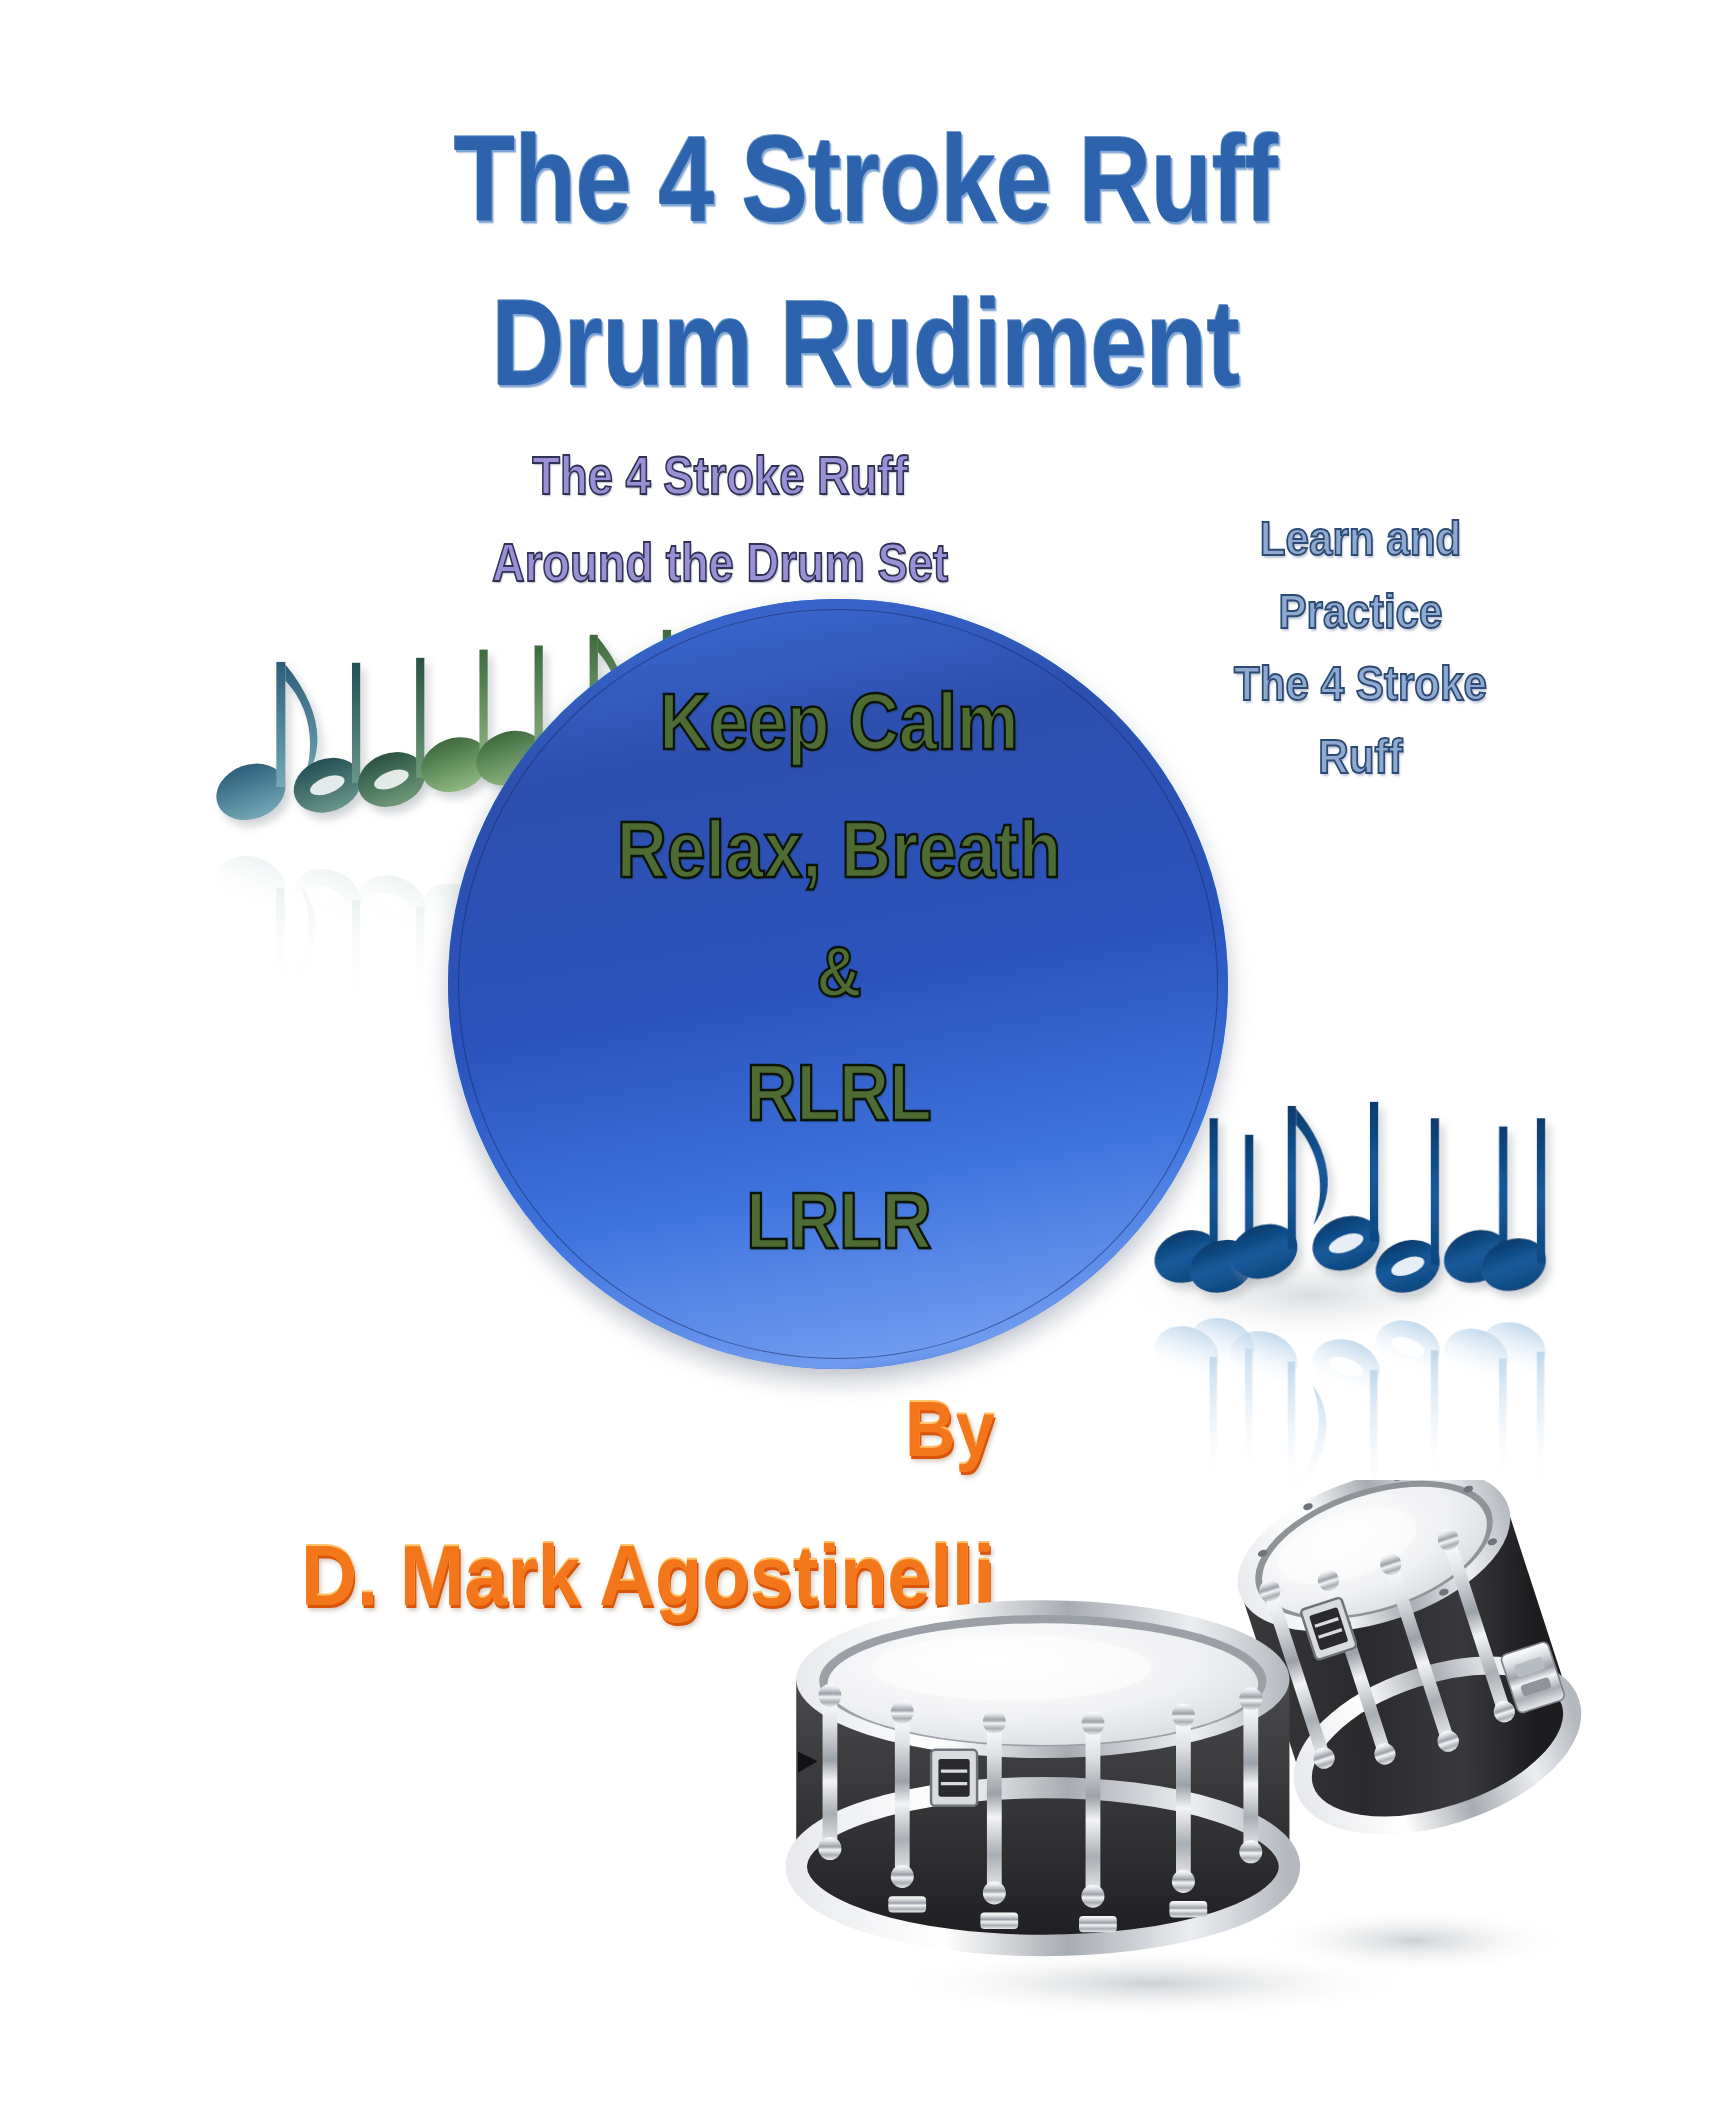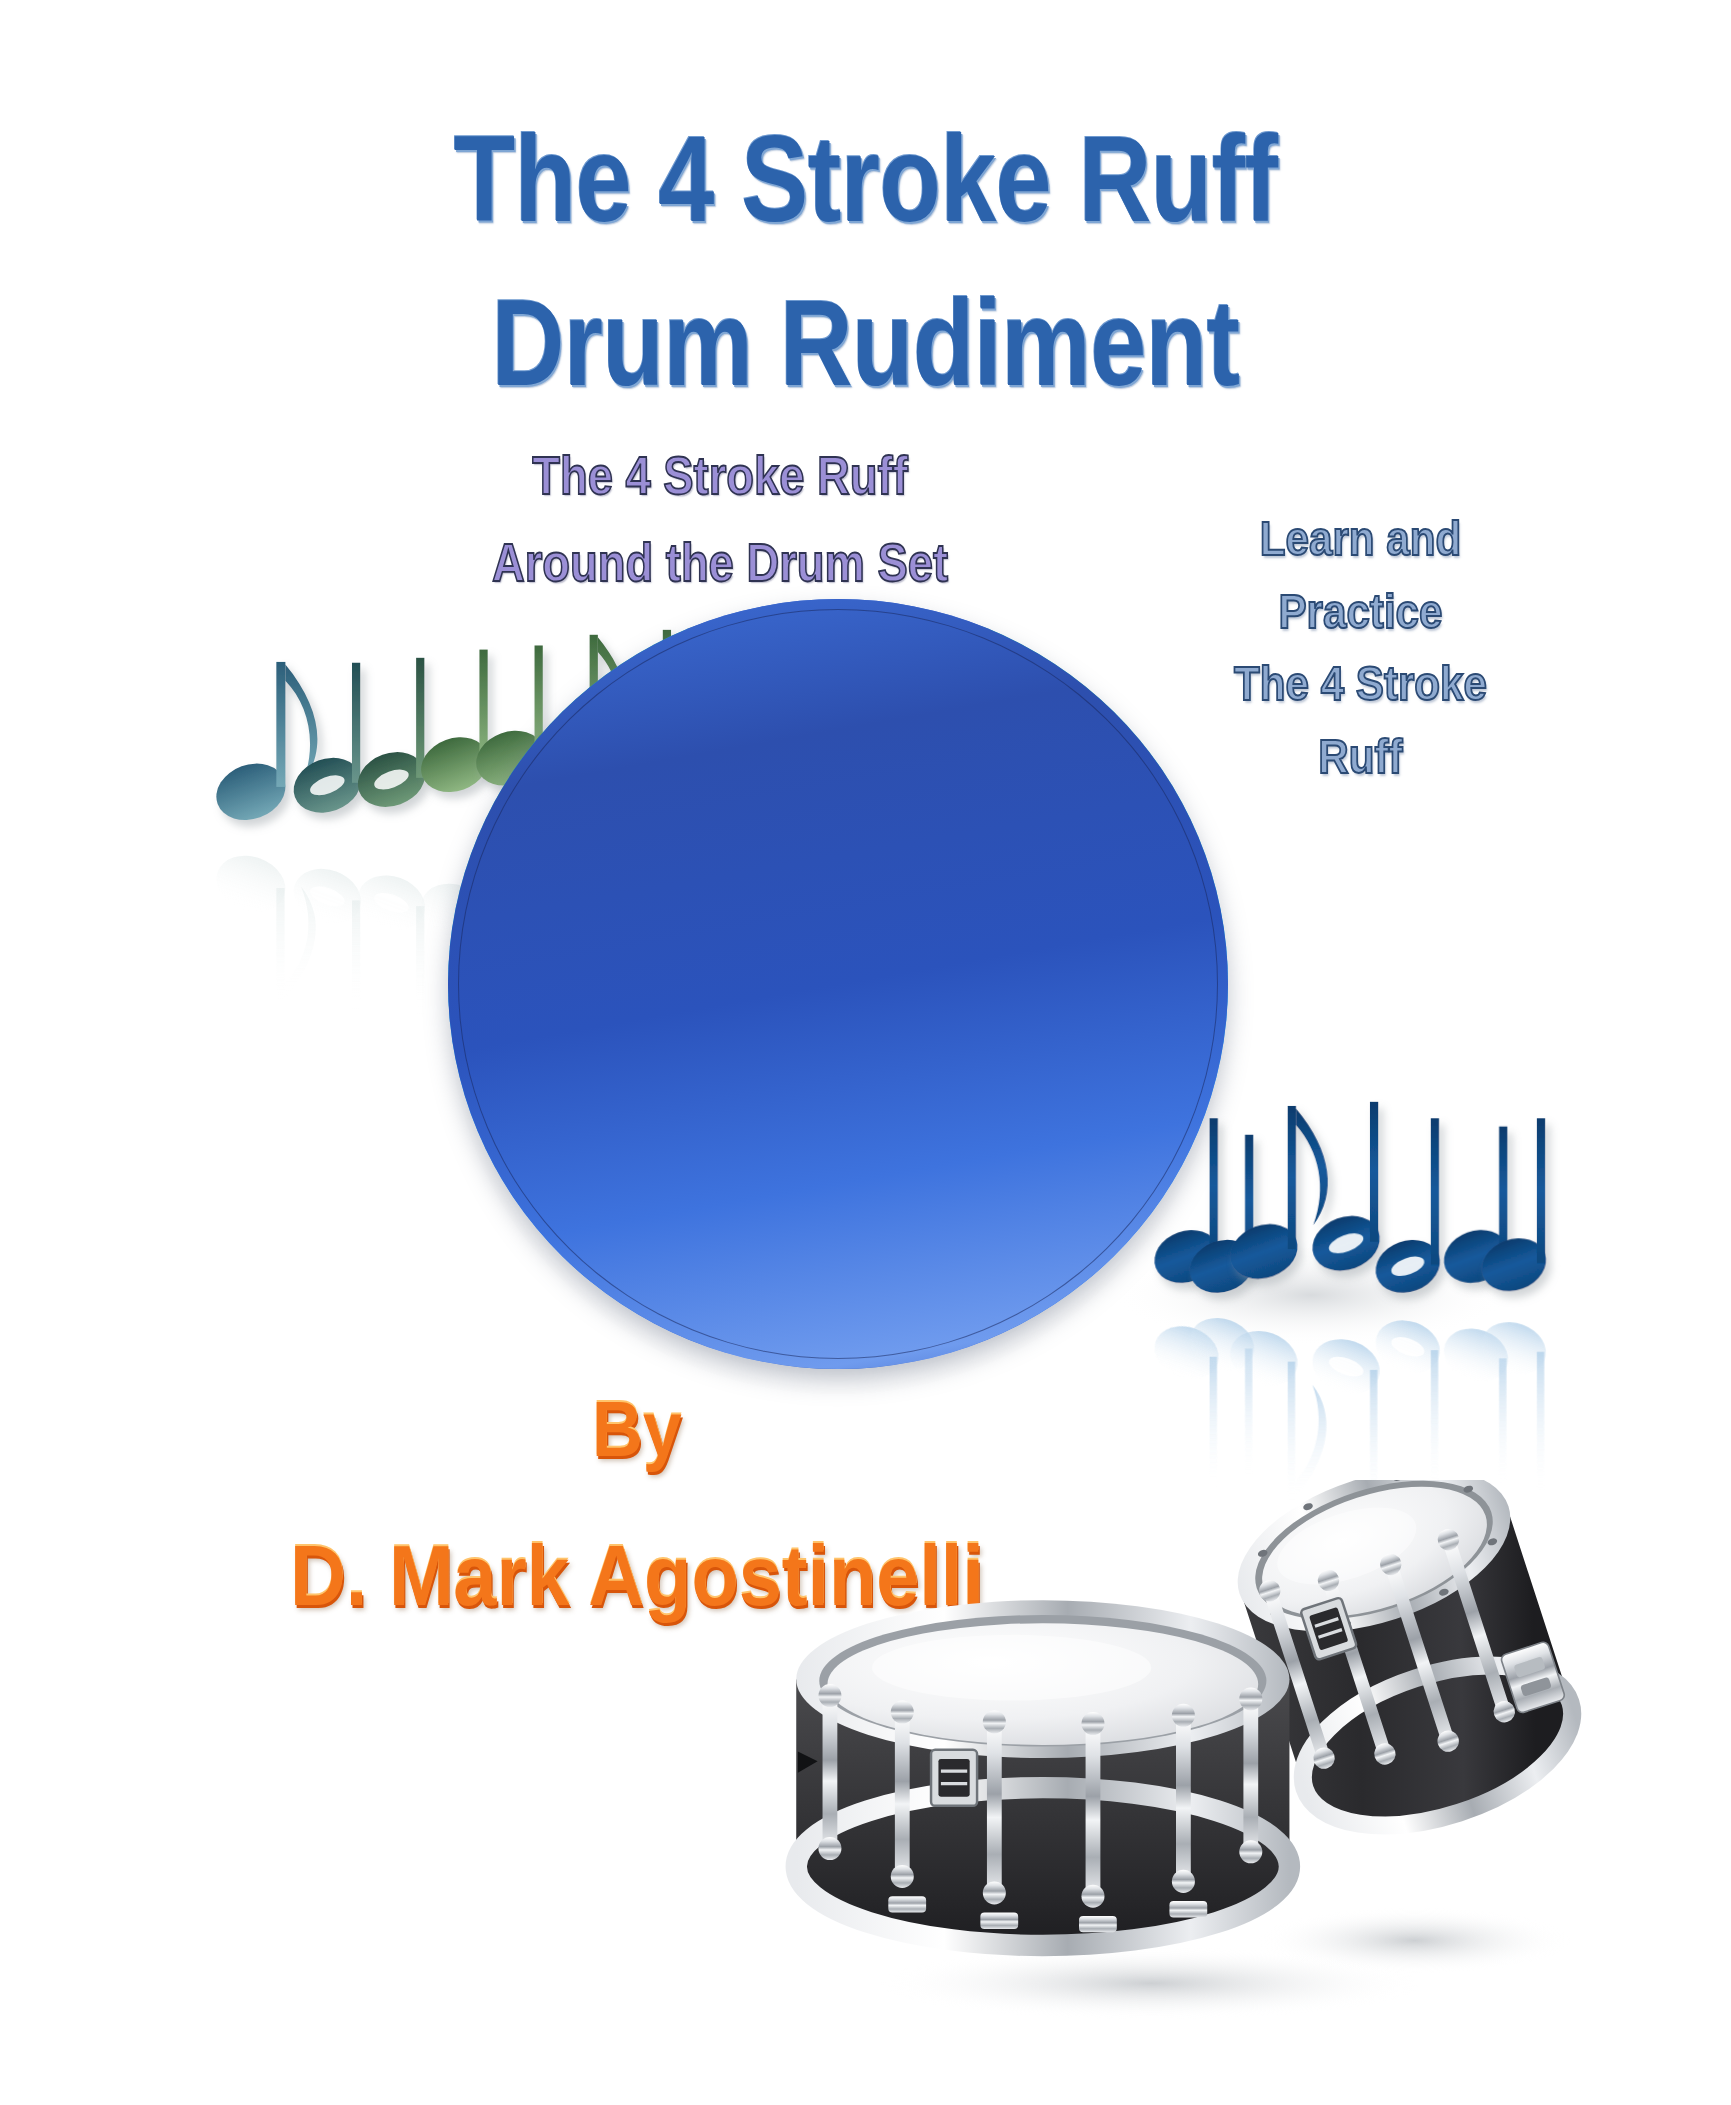--- a/index.html
+++ b/index.html
@@ -167,23 +167,22 @@
     white-space: nowrap;
   }
   .circle-line.sym { font-size: 71px; }
 
   
   .author-block {
     position: absolute;
     left: 255px;
     top: 1390px;
     width: 822px;
-    text-align: center;
+    text-align: right;
     pointer-events: none;
-    margin-left: 12px;
   }
   .author-by {
     font-family: "Liberation Sans", sans-serif;
     font-weight: bold;
     font-size: 78px;
     line-height: 1.0;
     color: #F4761A;
     transform: scaleX(0.9);
     transform-origin: left center;
     text-shadow:
@@ -300,20 +299,27 @@
       <rect x="506" y="1102" width="10" height="132" fill="url(#nLref)"></rect>
       <ellipse cx="553" cy="1108" rx="42" ry="32" fill="url(#nLref)" transform="rotate(20 553 1108)"></ellipse>
     </g>
   </svg>
 
   <div class="circle-shadow"></div>
   <div class="circle"></div>
   <div class="circle-rim"></div>
   <div class="circle-rim-inner"></div>
 
+  <div class="circle-text">
+    <div class="circle-line">Keep Calm</div>
+    <div class="circle-line">Relax, Breath</div>
+    <div class="circle-line sym">&amp;</div>
+    <div class="circle-line">RLRL</div>
+    <div class="circle-line">LRLR</div>
+  </div>
 
   <svg class="notes-layer" viewBox="0 0 2105 2560" xmlns="http://www.w3.org/2000/svg">
     <defs>
       <linearGradient id="nR" x1="0" y1="0" x2="0" y2="1">
         <stop offset="0" stop-color="#0D3C6E"></stop>
           <stop offset="0.5" stop-color="#145A9C"></stop>
           <stop offset="1" stop-color="#10487F"></stop>
       </linearGradient>
       <linearGradient id="nRref" x1="0" y1="0" x2="0" y2="1">
         <stop offset="0" stop-color="#9ec4e4" stop-opacity="0.75"></stop>

